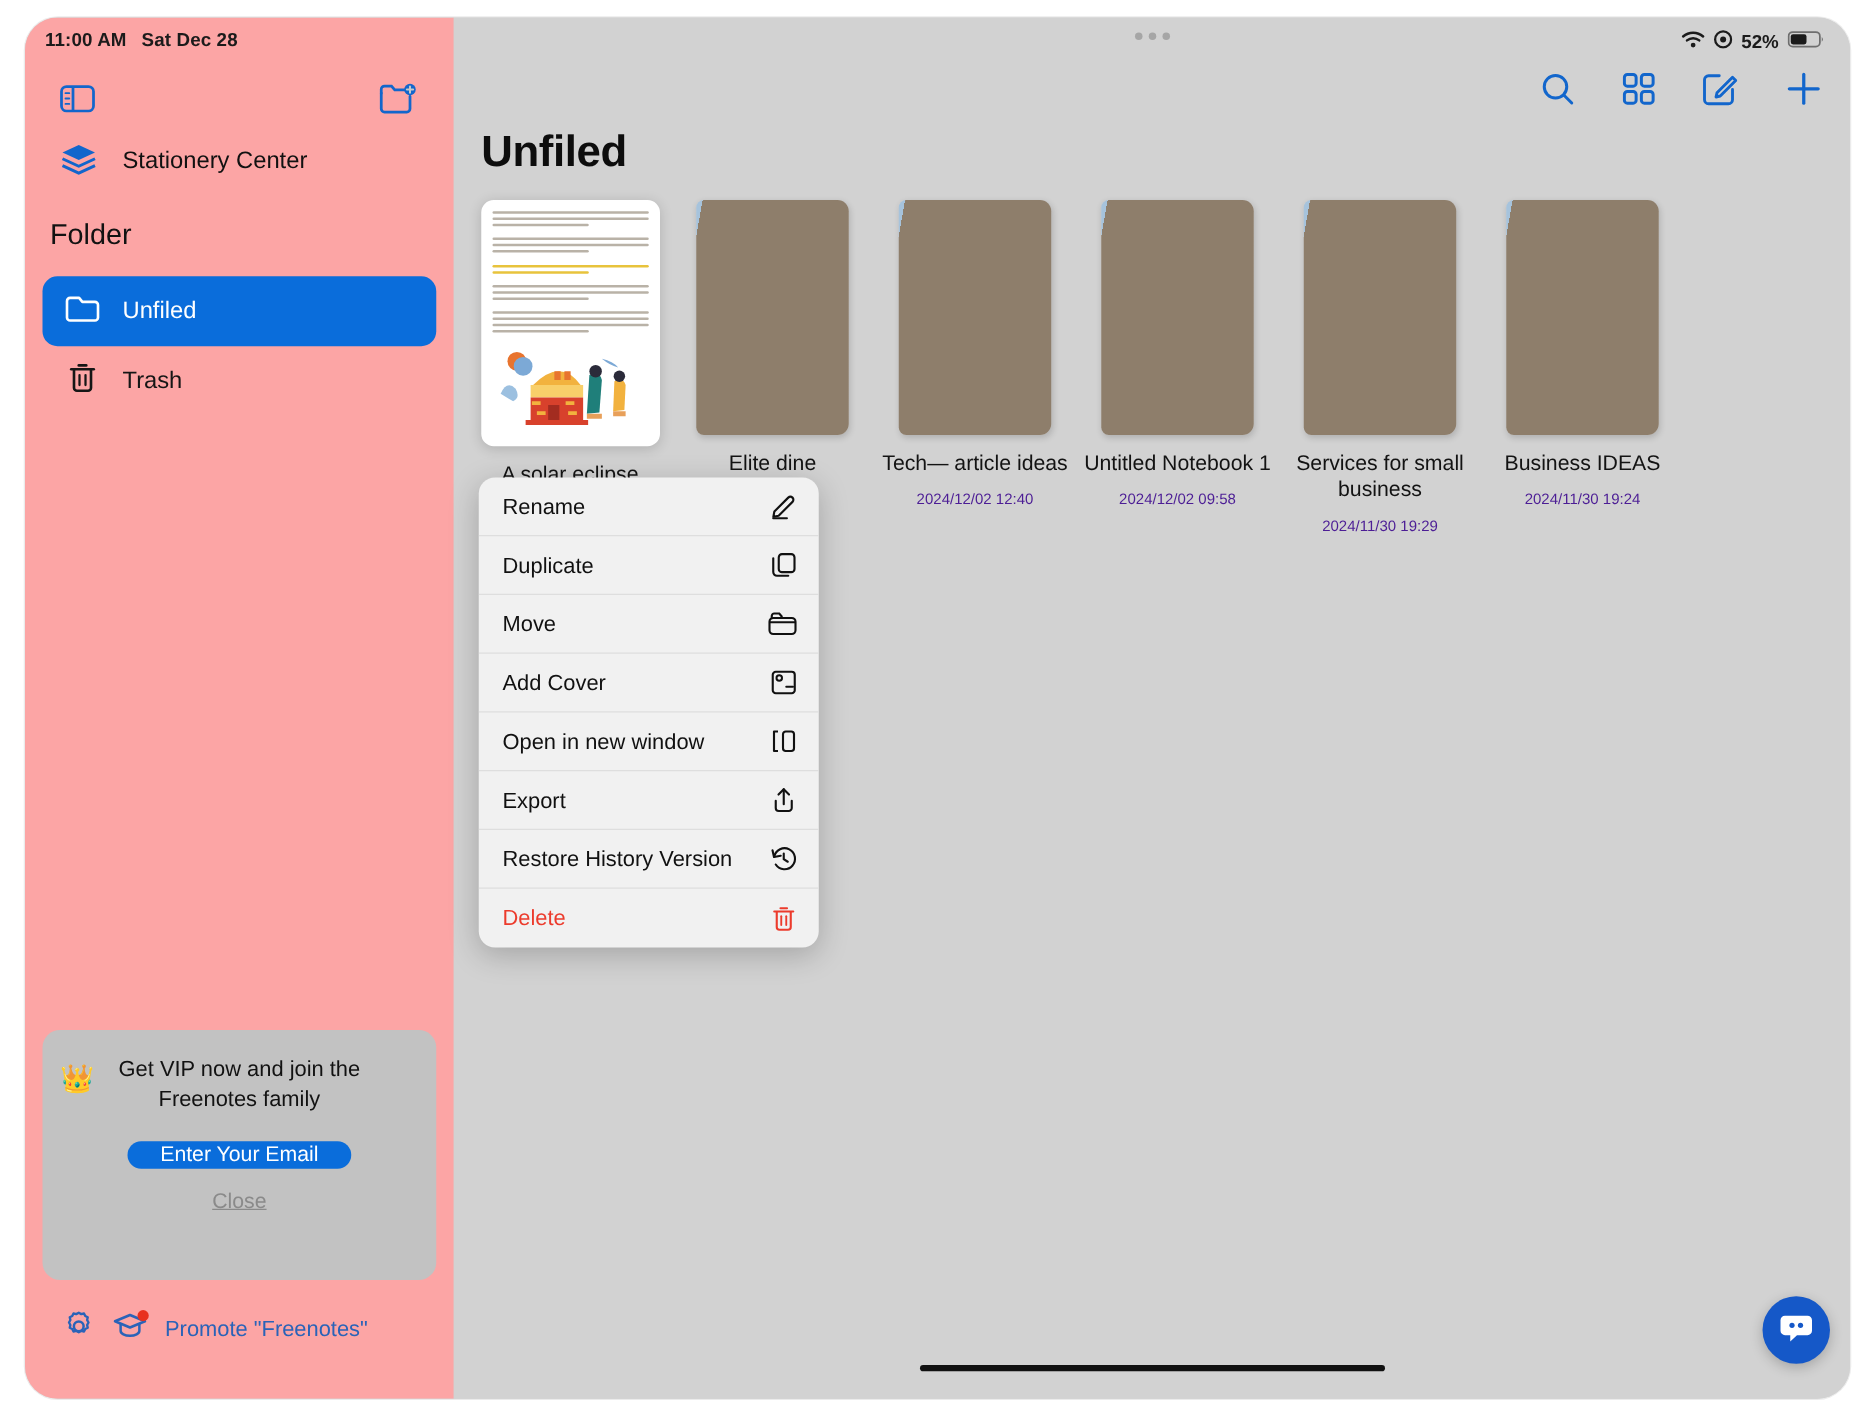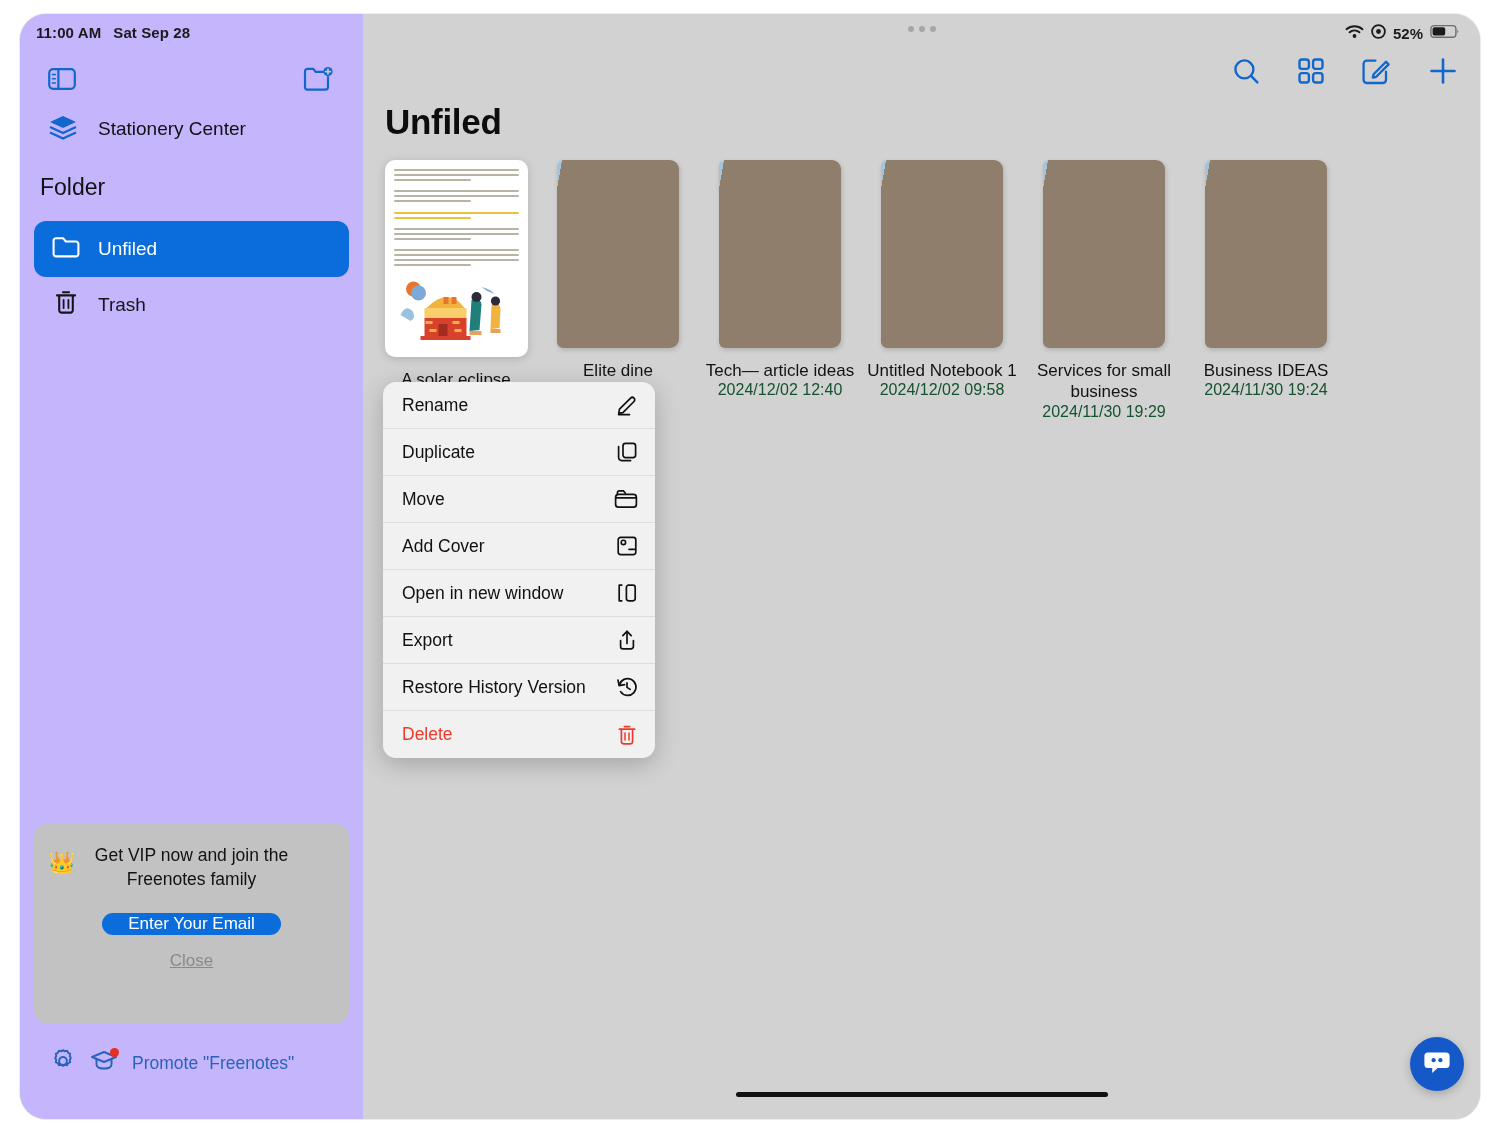--- a/index.html
+++ b/index.html
@@ -18,21 +18,21 @@
     background: #cfcfcf;
     border-radius: 26px;
     overflow: hidden;
     box-shadow: 0 0 0 1px rgba(0,0,0,0.08);
   }
 
   
   #sidebar {
     position: absolute; left: 0; top: 0;
     width: 343px; height: 100%;
-    background: #c4b5fd;
+    background: #fca5a5;
   }
   .statusbar-left {
     position: absolute; left: 16px; top: 10px;
     font-size: 15px; font-weight: bold; color: #1b1b1b;
     letter-spacing: 0.1px;
     display: flex; gap: 12px;
   }
   .sb-toolbar {
     position: absolute; left: 0; top: 42px;
     width: 100%; height: 50px;
@@ -146,21 +146,22 @@
     border-radius: 6px 9px 9px 6px;
     background: linear-gradient(100deg, #a6c3dc 0 5px, #8e7e6b 5px 100%);
     box-shadow: 1px 2px 5px rgba(0,0,0,0.16);
   }
   .card-title {
     margin-top: 12px;
     font-size: 17px; line-height: 1.25; color: #131313;
     padding: 0 4px;
   }
   .card-date {
-    font-size: 16px; color: #14532d;
+    margin-top: 11px;
+    font-size: 12px; color: #4c1d95;
   }
 
   
   #thumb-card .thumb {
     width: 143px; height: 197px;
     background: #ffffff;
     border-radius: 10px;
     box-shadow: 0 2px 10px rgba(0,0,0,0.16);
     padding: 9px 9px 0 9px;
     overflow: hidden;
@@ -209,21 +210,21 @@
 </style>
 </head>
 <body>
 
 <div id="device">
 
   <div id="sidebar">
 
     <div class="statusbar-left">
       <span>11:00 AM</span>
-      <span>Sat Sep 28</span>
+      <span>Sat Dec 28</span>
     </div>
 
     <div class="sb-toolbar">
       <div class="icon-btn" id="sidebar-toggle">
         <svg width="28" height="22" viewBox="0 0 28 22">
           <rect x="1.2" y="1.2" width="25.6" height="19.6" rx="4" fill="none" stroke="#1266cc" stroke-width="2.2"></rect>
           <line x1="10.4" y1="1.6" x2="10.4" y2="20.4" stroke="#1266cc" stroke-width="2.2"></line>
           <line x1="4.4" y1="6.5" x2="7.4" y2="6.5" stroke="#1266cc" stroke-width="1.5" stroke-linecap="round"></line>
           <line x1="4.4" y1="10.8" x2="7.4" y2="10.8" stroke="#1266cc" stroke-width="1.5" stroke-linecap="round"></line>
           <line x1="4.4" y1="15.1" x2="7.4" y2="15.1" stroke="#1266cc" stroke-width="1.5" stroke-linecap="round"></line>

